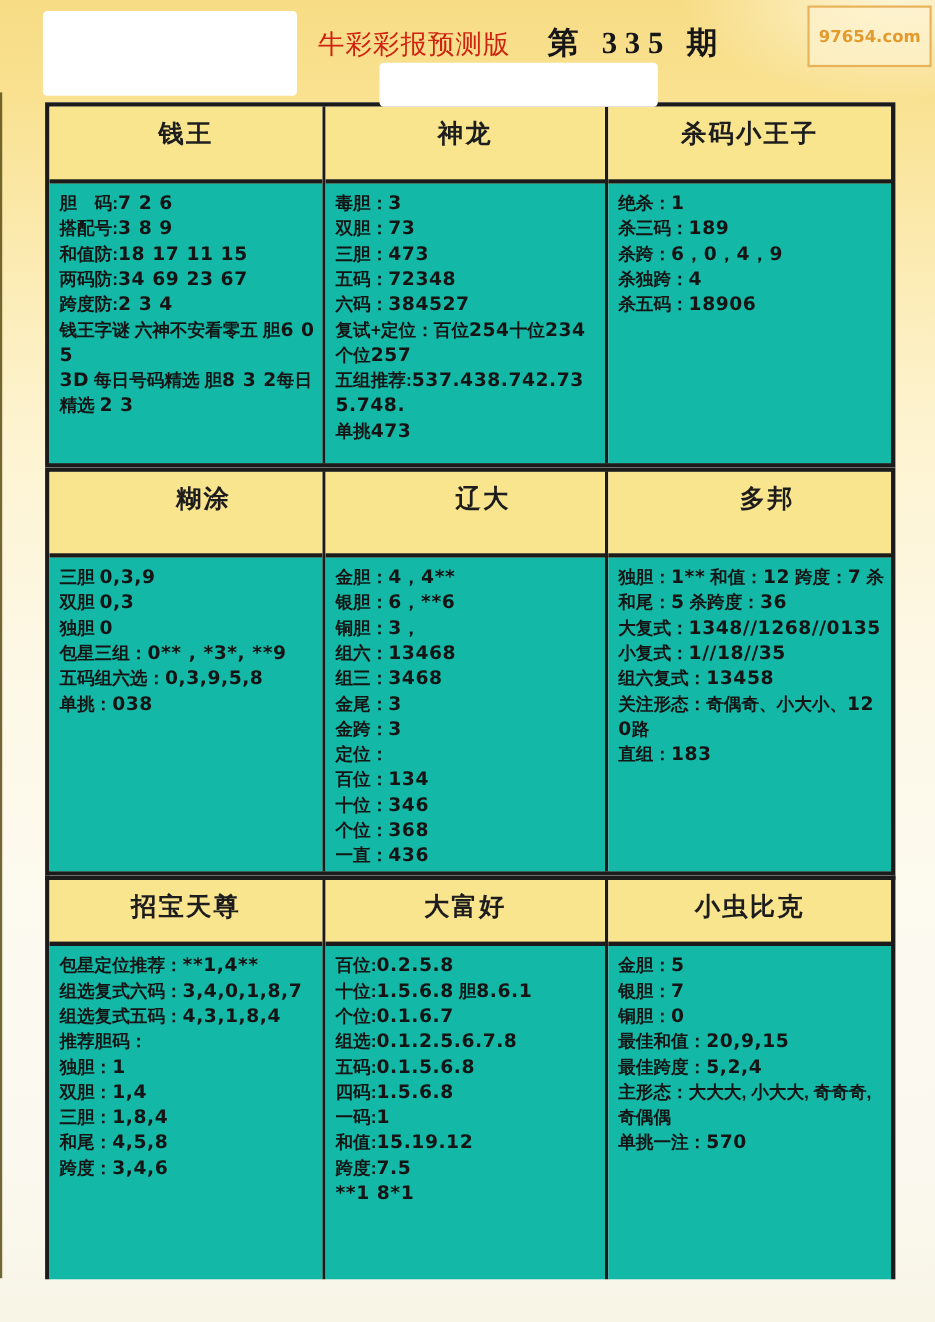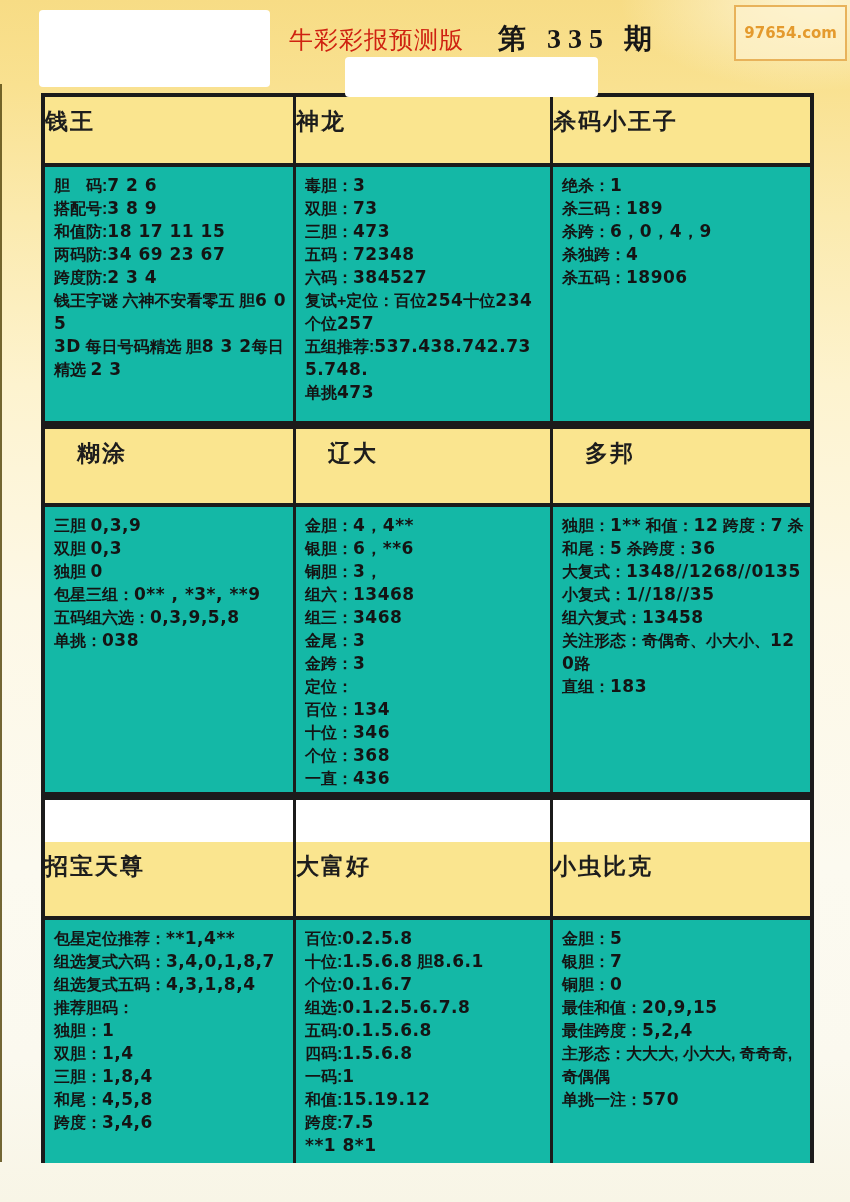--- a/index.html
+++ b/index.html
@@ -36,26 +36,26 @@
     display:grid;grid-template-columns:251px 257px 257px;z-index:1;
   }
   .s1{top:93px;height:332px;}
   .s2{top:425px;height:371px;}
   .s3{top:796px;height:367px;border-bottom:none;}
   .cell{box-sizing:border-box;border-right:3px solid var(--border-dark);display:flex;flex-direction:column;min-width:0;}
   .cell:nth-child(3n){border-right:none;}
   .cell-header{
     box-sizing:border-box;background:var(--header-yellow);
     border-bottom:4px solid var(--border-dark);
-    padding-top:9px;
+    text-align:center;padding-top:9px;
     font-family:"Liberation Serif",serif;font-weight:600;font-size:23px;color:#1d1d1d;letter-spacing:2px;
   }
   .s1 .cell-header{height:70px;}
   .s2 .cell-header{height:78px;padding-left:32px;}
-  .s3 .cell-header{height:78px;margin-top:42px;}
+  .s3 .cell-header{height:60px;}
   .cell-body{flex:1;background:#14b8a6;padding:7px 4px 0 9px;overflow:hidden;}
   .line{margin:0;line-height:23px;font-size:16px;color:#141414;word-break:break-all;}
   .lbl{font-weight:600;}
   .val{font-weight:800;font-size:17px;font-family:"DejaVu Sans",sans-serif;letter-spacing:.5px;}
 </style>
 </head>
 <body>
 
 <div class="page">
   <div class="white-patch patch-1"></div>

